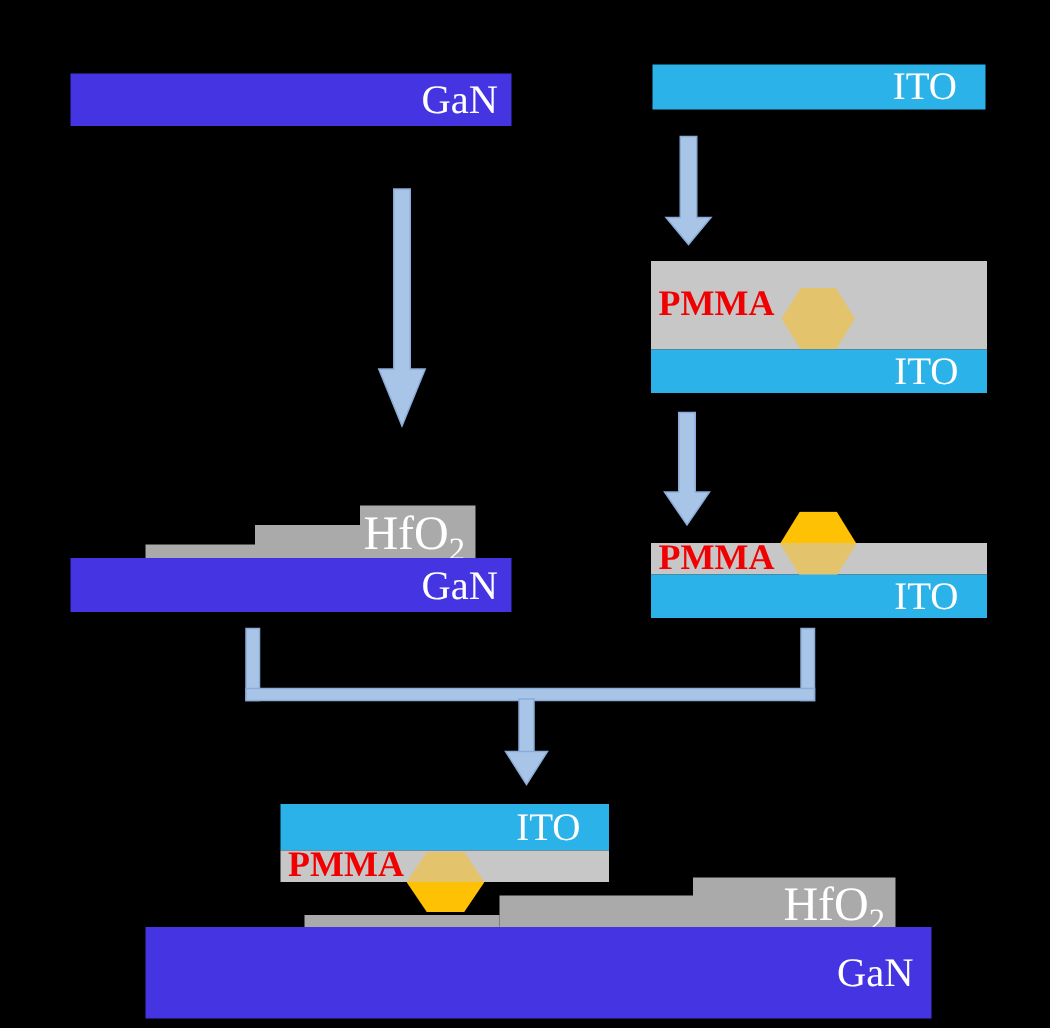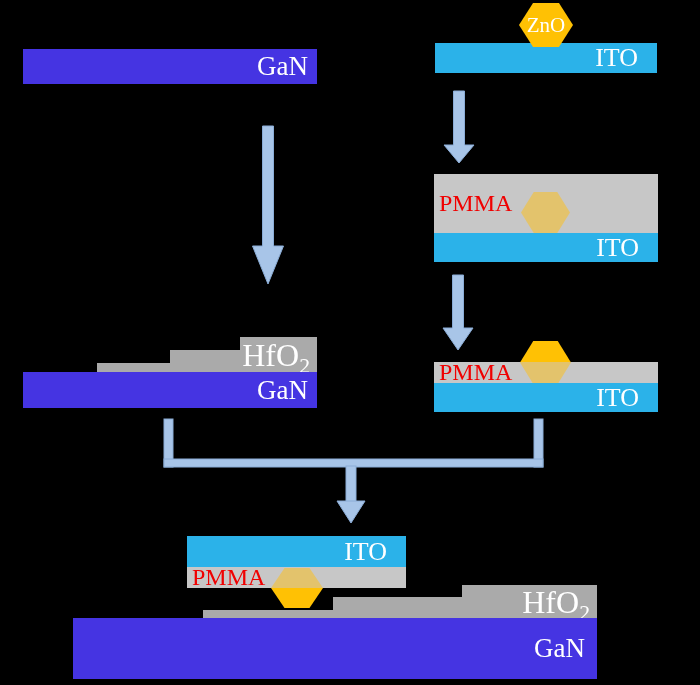--- a/index.html
+++ b/index.html
@@ -4,28 +4,28 @@
 <style>
   html,body{margin:0;padding:0;background:#000;}
   .canvas{
     position:relative;width:700px;height:685px;background:#000;
     overflow:hidden;font-family:"Liberation Serif",serif;
   }
   .abs{position:absolute;}
   .bar{position:absolute;display:flex;align-items:center;}
   .bar.right{justify-content:flex-end;}
   .bar.left{justify-content:flex-start;}
-  .gan{background:var(--gan-blue);}
+  .gan{background:var(--gan-blue);margin-left:24px;}
   .ito{background:var(--ito-cyan);}
   .pmma{background:var(--pmma-gray);}
   .hfo2{background:var(--hfo2-gray);}
   .lbl{color:var(--label-white);white-space:nowrap;line-height:1;}
   .lbl-gan{font-size:27px;padding-right:9px;}
   .lbl-ito{font-size:26px;padding-right:19px;}
-  .lbl-pmma{color:var(--pmma-red);font-weight:normal;font-size:24px;padding-left:5px;line-height:0.9;}
+  .lbl-pmma{color:var(--pmma-red);font-weight:bold;font-size:24px;padding-left:5px;line-height:0.9;}
   .lbl-hfo2{font-size:32px;padding-right:7px;}
   .lbl-hfo2 sub{font-size:0.68em;line-height:0;}
   .hex{
     position:absolute;display:flex;align-items:center;justify-content:center;
     clip-path:polygon(26% 0%,74% 0%,100% 50%,74% 100%,26% 100%,0% 50%);
   }
   .hex-bright{background:var(--zno-gold);}
   .hex-muted{background:var(--zno-gold-muted);}
   .hex-top-bright{background:linear-gradient(to bottom,var(--zno-gold) 0 49%,var(--zno-gold-muted) 49% 100%);}
   .hex-bottom-bright{background:linear-gradient(to bottom,var(--zno-gold-muted) 0 50%,var(--zno-gold) 50% 100%);}
@@ -48,23 +48,20 @@
     <rect class="arrow-shape" x="346" y="466" width="10" height="36"></rect>
     <polygon class="arrow-shape" points="337,501 365,501 351,523"></polygon>
   </svg>
 
   <div class="bar right gan" style="left:23px;top:49px;width:294px;height:35px;">
     <span class="lbl lbl-gan">GaN</span>
   </div>
 
   <div class="bar right ito" style="left:435px;top:43px;width:222px;height:30px;">
     <span class="lbl lbl-ito">ITO</span>
-  </div>
-  <div class="hex hex-bright" style="left:519px;top:3px;width:54px;height:44px;">
-    <span class="lbl-zno">ZnO</span>
   </div>
 
   <div class="bar left pmma" style="left:434px;top:174px;width:224px;height:59px;">
     <span class="lbl-pmma">PMMA</span>
   </div>
   <div class="hex hex-muted" style="left:521px;top:192px;width:49px;height:41px;"></div>
   <div class="bar right ito" style="left:434px;top:233px;width:224px;height:29px;">
     <span class="lbl lbl-ito">ITO</span>
   </div>
 

